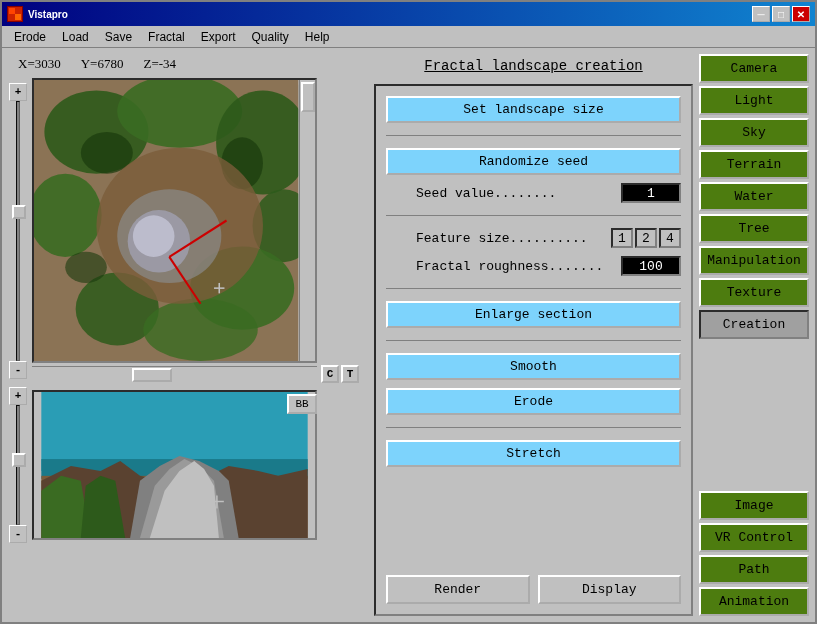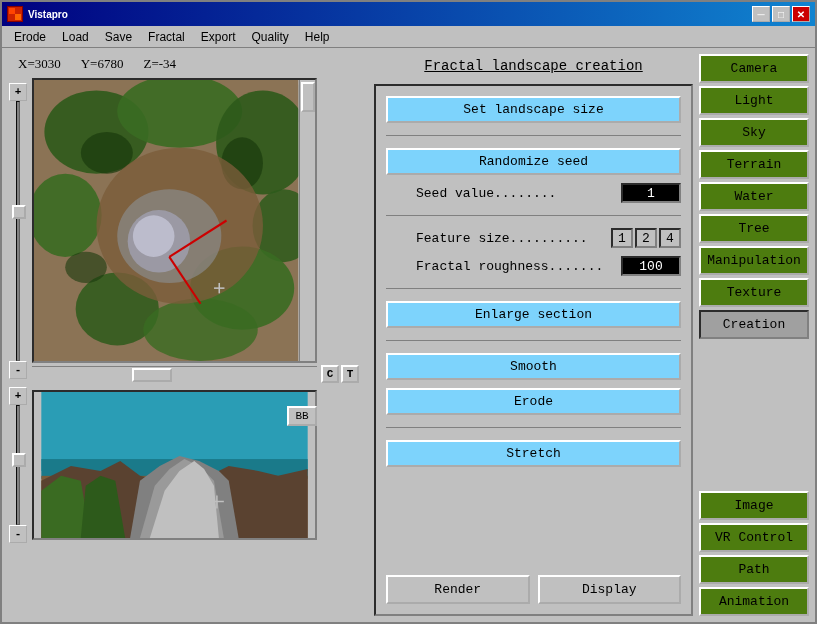--- a/index.html
+++ b/index.html
@@ -498,21 +498,21 @@
                 <polygon points="100,148 115,95 130,78 145,68 160,75 175,90 185,148" fill="#9a9a9a"></polygon>
                 <polygon points="110,148 125,100 140,80 155,70 165,78 175,95 180,148" fill="#c0c0c0"></polygon>
 
                 <polygon points="0,148 0,100 20,85 40,90 50,148" fill="#3a6b22"></polygon>
                 <polygon points="40,148 45,95 60,85 75,90 85,148" fill="#2d5a1b"></polygon>
 
                 <line x1="178" y1="105" x2="178" y2="118" stroke="#c0c0c0" stroke-width="1.5"></line>
                 <line x1="171" y1="111" x2="185" y2="111" stroke="#c0c0c0" stroke-width="1.5"></line>
               </svg>
             </div>
-            <div class="bb-btn" style="position:absolute; top:16px; right:0; background:#c0c0c0; border:2px outset #ffffff; width:30px; height:20px; display:flex; align-items:center; justify-content:center; cursor:pointer; font-family:'Courier New',monospace; font-size:11px;">BB</div>
+            <div class="bb-btn" style="position:absolute; top:4px; right:0; background:#c0c0c0; border:2px outset #ffffff; width:30px; height:20px; display:flex; align-items:center; justify-content:center; cursor:pointer; font-family:'Courier New',monospace; font-size:11px;">BB</div>
           </div>
         </div>
       </div>
     </div>
 
     <div class="center-panel">
       <div class="panel-title">Fractal landscape creation</div>
 
       <div class="creation-panel">
         <button class="win-button full-button">Set landscape size</button>

